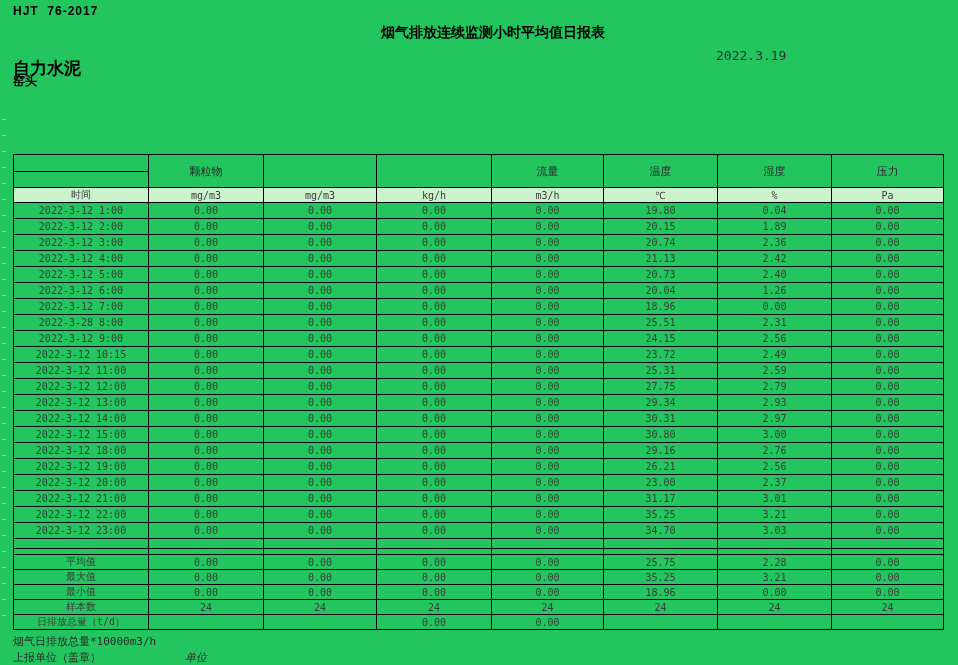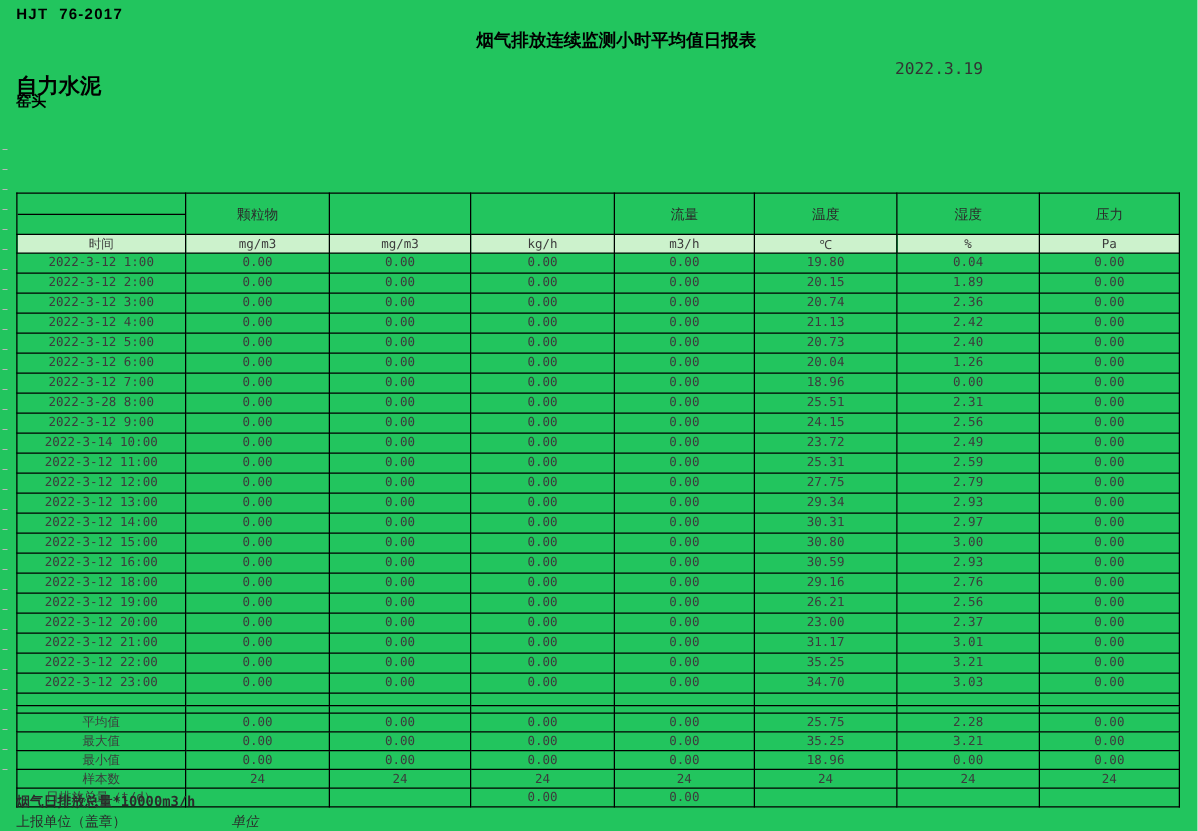--- a/index.html
+++ b/index.html
@@ -60,21 +60,21 @@
   td.split-cell{padding:0;vertical-align:top;}
   td.split-cell .split-top{height:16px;border-bottom:1px solid #000;}
   td.split-cell .split-bottom{height:15px;}
   tr.unit-row td{height:14px;background:var(--green,#ccf2cc);font-size:10px;}
   tr.data-row td{height:15px;}
   tr.spacer-a td{height:9px;}
   tr.spacer-b td{height:5px;}
   tr.summary-row td{height:12px;}
   .footnote{
     position:absolute;left:13px;top:634px;
-    font-size:11px;color:#2b2b2b;font-weight:bold;
+    font-size:11px;color:#2b2b2b;
   }
   .footer-line{
     position:absolute;left:13px;top:650px;
     font-size:11px;color:#2b2b2b;
   }
   .footer-line .unit-label{
     position:absolute;left:172px;top:0;white-space:nowrap;font-style:italic;
   }
 </style>
 </head>
@@ -210,21 +210,21 @@
           <td>2022-3-12 9:00</td>
           <td>0.00</td>
           <td>0.00</td>
           <td>0.00</td>
           <td>0.00</td>
           <td>24.15</td>
           <td>2.56</td>
           <td>0.00</td>
         </tr>
         <tr class="data-row">
-          <td>2022-3-14 10:00</td>
+          <td>2022-3-12 10:15</td>
           <td>0.00</td>
           <td>0.00</td>
           <td>0.00</td>
           <td>0.00</td>
           <td>23.72</td>
           <td>2.49</td>
           <td>0.00</td>
         </tr>
         <tr class="data-row">
           <td>2022-3-12 11:00</td>
@@ -267,30 +267,20 @@
           <td>0.00</td>
         </tr>
         <tr class="data-row">
           <td>2022-3-12 15:00</td>
           <td>0.00</td>
           <td>0.00</td>
           <td>0.00</td>
           <td>0.00</td>
           <td>30.80</td>
           <td>3.00</td>
-          <td>0.00</td>
-        </tr>
-        <tr class="data-row">
-          <td>2022-3-12 16:00</td>
-          <td>0.00</td>
-          <td>0.00</td>
-          <td>0.00</td>
-          <td>0.00</td>
-          <td>30.59</td>
-          <td>2.93</td>
           <td>0.00</td>
         </tr>
         <tr class="data-row">
           <td>2022-3-12 18:00</td>
           <td>0.00</td>
           <td>0.00</td>
           <td>0.00</td>
           <td>0.00</td>
           <td>29.16</td>
           <td>2.76</td>

